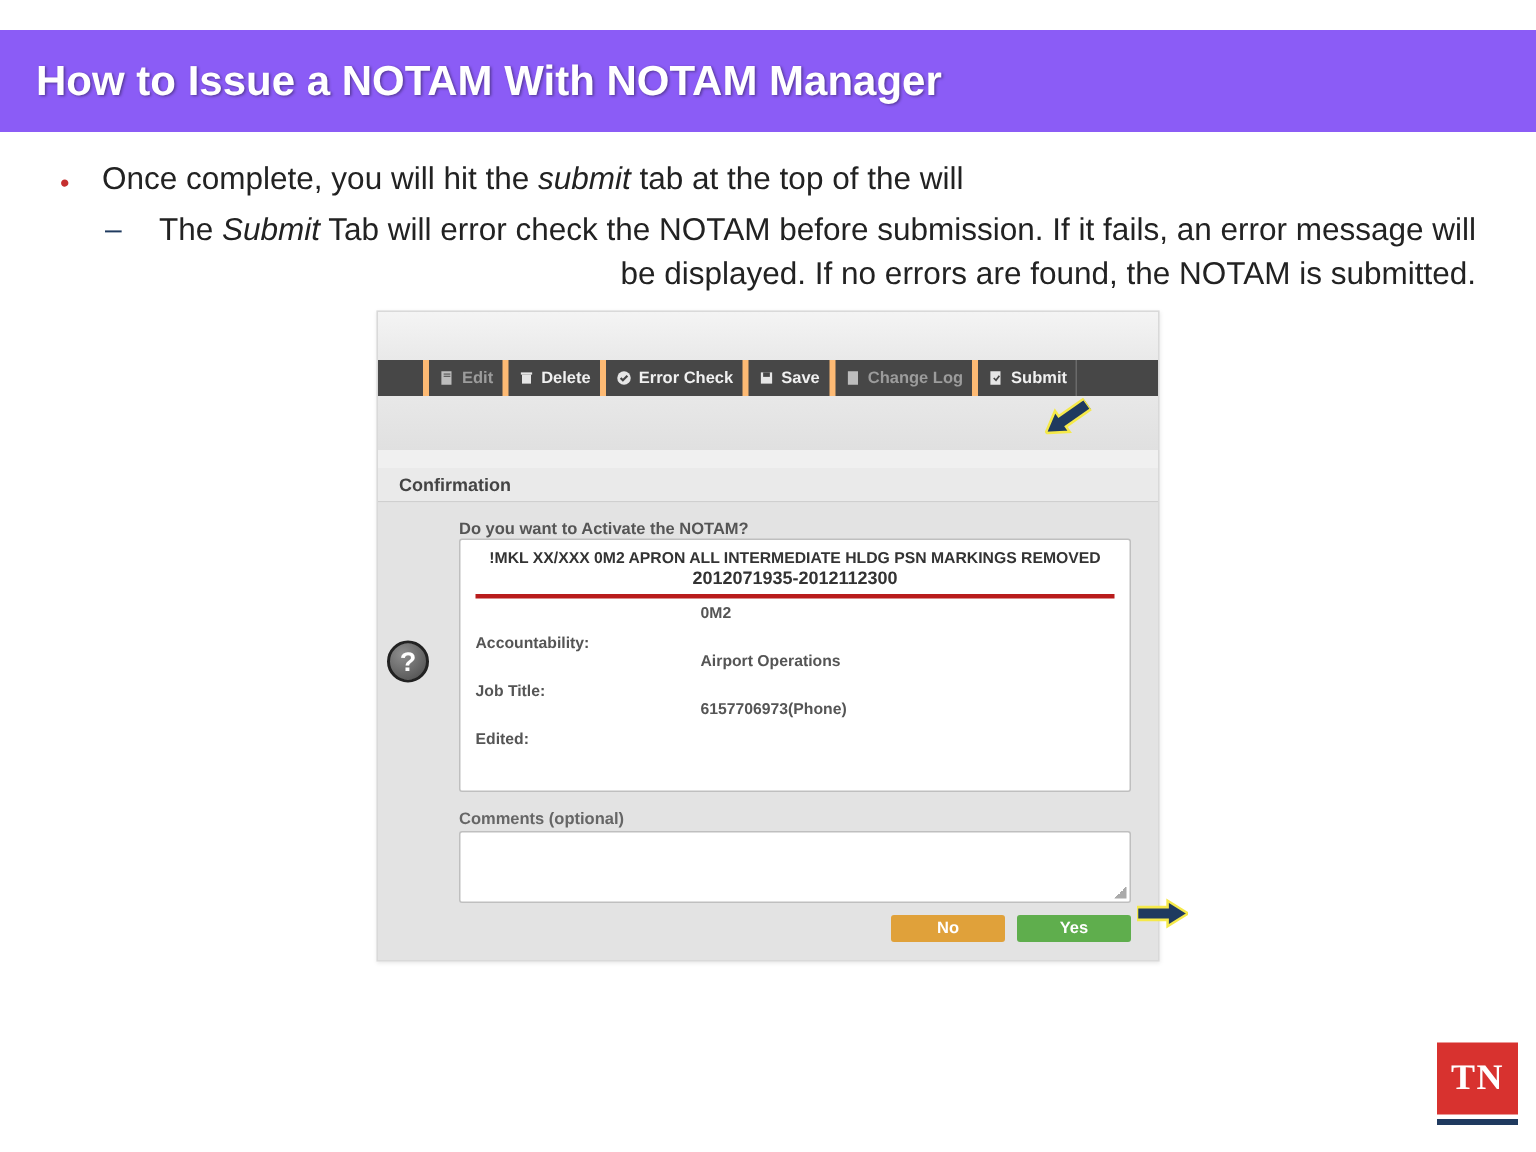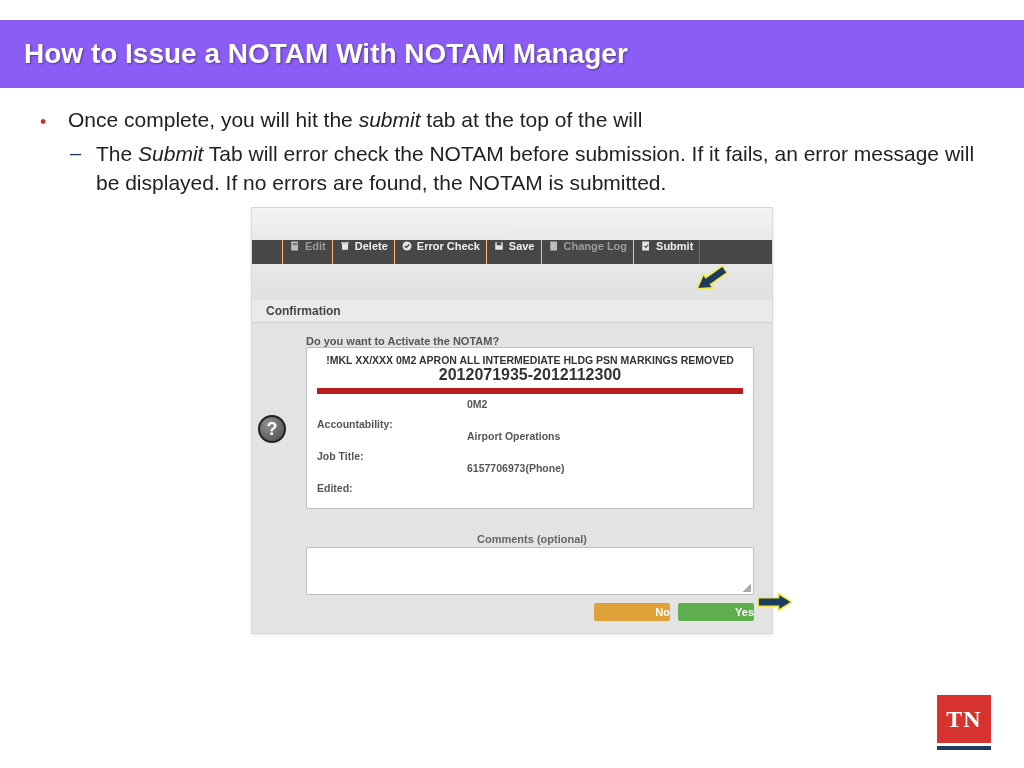--- a/index.html
+++ b/index.html
@@ -36,104 +36,105 @@
   }
   .bullet-text { flex: 1; }
   .bullet-text em { font-style: italic; }
   .sub-row { display: flex; margin-top: 6px; }
   .sub-dash {
     color: #1f3a5f;
     width: 28px; flex: 0 0 28px;
     padding-left: 2px;
     font-size: 20px;
   }
-  .sub-text { flex: 1; }
+  .sub-text { flex: 1; text-align: right; }
 
   .screenshot-wrap {
     width: 522px;
     margin: 10px auto 0 auto;
     background: #f0f0f0;
     border: 1px solid #d9d9d9;
     box-shadow: 0 1px 3px rgba(0,0,0,0.1);
     position: relative;
   }
   .ss-pad-top { height: 32px; background: linear-gradient(#f4f4f4,#e9e9e9); }
   .toolbar {
     background: #474747;
     display: flex;
     align-items: stretch;
     height: 24px;
     padding-left: 30px;
     position: relative;
   }
   .tb-btn {
     display: flex;
-    align-items: flex-start;
+    align-items: center;
     gap: 4px;
     padding: 0 6px;
     color: #f0f0f0;
     font-size: 11px;
     font-weight: 600;
-    border-left: 1px solid #fdba74;
+    border-left: 4px solid #fdba74;
     cursor: pointer;
   }
   .tb-btn:last-child { border-right: 1px solid #6a6a6a; }
   .tb-btn.dim { color: #9c9c9c; }
   .tb-icon {
     width: 12px; height: 12px;
     display: inline-flex; align-items: center; justify-content: center;
   }
   .toolbar-gap { height: 36px; background: linear-gradient(#e8e8e8,#e0e0e0); }
 
   .conf-bar {
     background: #eaeaea;
     border-bottom: 1px solid #cfcfcf;
     font-size: 12px;
     font-weight: 700;
     color: #444;
     padding: 4px 14px;
+    margin-top: 12px;
   }
   .dialog-body {
     background: #e3e3e3;
     padding: 12px 14px 12px 14px;
     position: relative;
   }
   .q-line { font-size: 11px; font-weight: 700; color: #555; margin-left: 40px; }
   .note-line { font-size: 11px; font-weight: 700; color: #2e8b32; margin: 2px 0 8px 40px; }
   .panel {
     background: #fff;
     border: 1px solid #bfbfbf;
     border-radius: 2px;
     margin-left: 40px;
     margin-right: 4px;
-    padding: 6px 10px 14px 10px;
+    padding: 6px 10px 28px 10px;
     font-size: 11px;
     color: #555;
   }
   .notam-line1 { text-align: center; font-weight: 700; font-size: 10.5px; color: #333; }
-  .notam-line2 { text-align: center; font-weight: 700; font-size: 16px; color: #333; border-bottom: 6px solid #b91c1c; padding-bottom: 4px; margin-bottom: 4px; }
+  .notam-line2 { text-align: center; font-weight: 700; font-size: 12px; color: #333; border-bottom: 3px solid #b91c1c; padding-bottom: 4px; margin-bottom: 4px; }
   .kv { display: flex; font-weight: 700; font-size: 10.5px; color:#555; }
   .kv .k { width: 150px; margin-top: 20px; }
   .help-icon {
     position: absolute;
     left: 6px; top: 92px;
     width: 28px; height: 28px;
     border-radius: 50%;
     background: radial-gradient(circle at 35% 30%, #8f8f8f, #4a4a4a);
     color: #fff;
     display: flex; align-items: center; justify-content: center;
     font-weight: 700; font-size: 18px;
     border: 2px solid #222;
   }
   .comments-label {
-    text-align: center;
+    text-align: left;
     font-size: 11px;
     font-weight: 700;
     color: #666;
-    margin: 24px 0 2px 40px;
+    margin: 12px 0 2px 40px;
   }
   .comments-box {
     background: #fff;
     border: 1px solid #bfbfbf;
     border-radius: 2px;
     height: 48px;
     margin: 0 4px 0 40px;
     position: relative;
   }
   .resize-nub {
@@ -145,41 +146,41 @@
     display: flex;
     justify-content: flex-end;
     gap: 8px;
     margin: 8px 4px 0 0;
     position: relative;
   }
   .flat-btn {
     color: #fff;
     font-size: 11px;
     font-weight: 600;
-    text-align: right;
+    text-align: center;
     width: 76px;
     padding: 3px 0;
     border-radius: 2px;
     cursor: pointer;
   }
   .btn-no  { background: #e0a13a; }
   .btn-yes { background: #5fae4d; }
 
   .arrow {
     position: absolute;
     width: 34px; height: 22px;
     pointer-events: none;
   }
   .arrow svg { width: 100%; height: 100%; }
   .arrow-submit { top: 60px; right: 44px; transform: rotate(-35deg); }
   .arrow-yes    { bottom: 8px; right: -38px; transform: rotate(180deg); }
 
   .tn-logo {
     position: absolute;
-    right: 33px;
+    right: 12px;
     bottom: 18px;
     width: 54px;
   }
   .tn-sq {
     width: 54px; height: 48px;
     background: #d8322f;
     color: #fff;
     display: flex; align-items: center; justify-content: center;
     font-weight: 700; font-size: 24px; letter-spacing: 1px;
     font-family: Georgia, serif;

